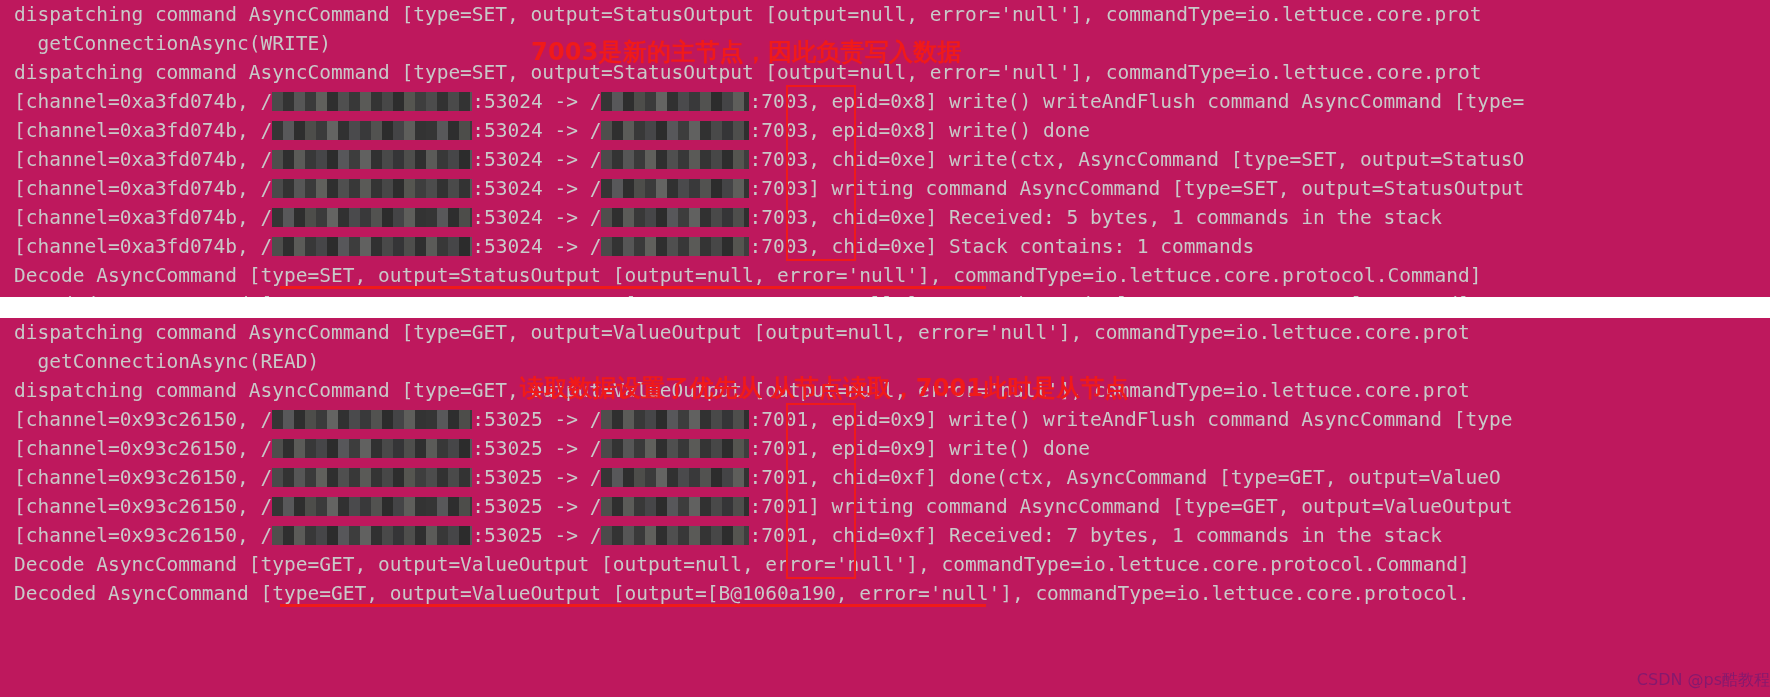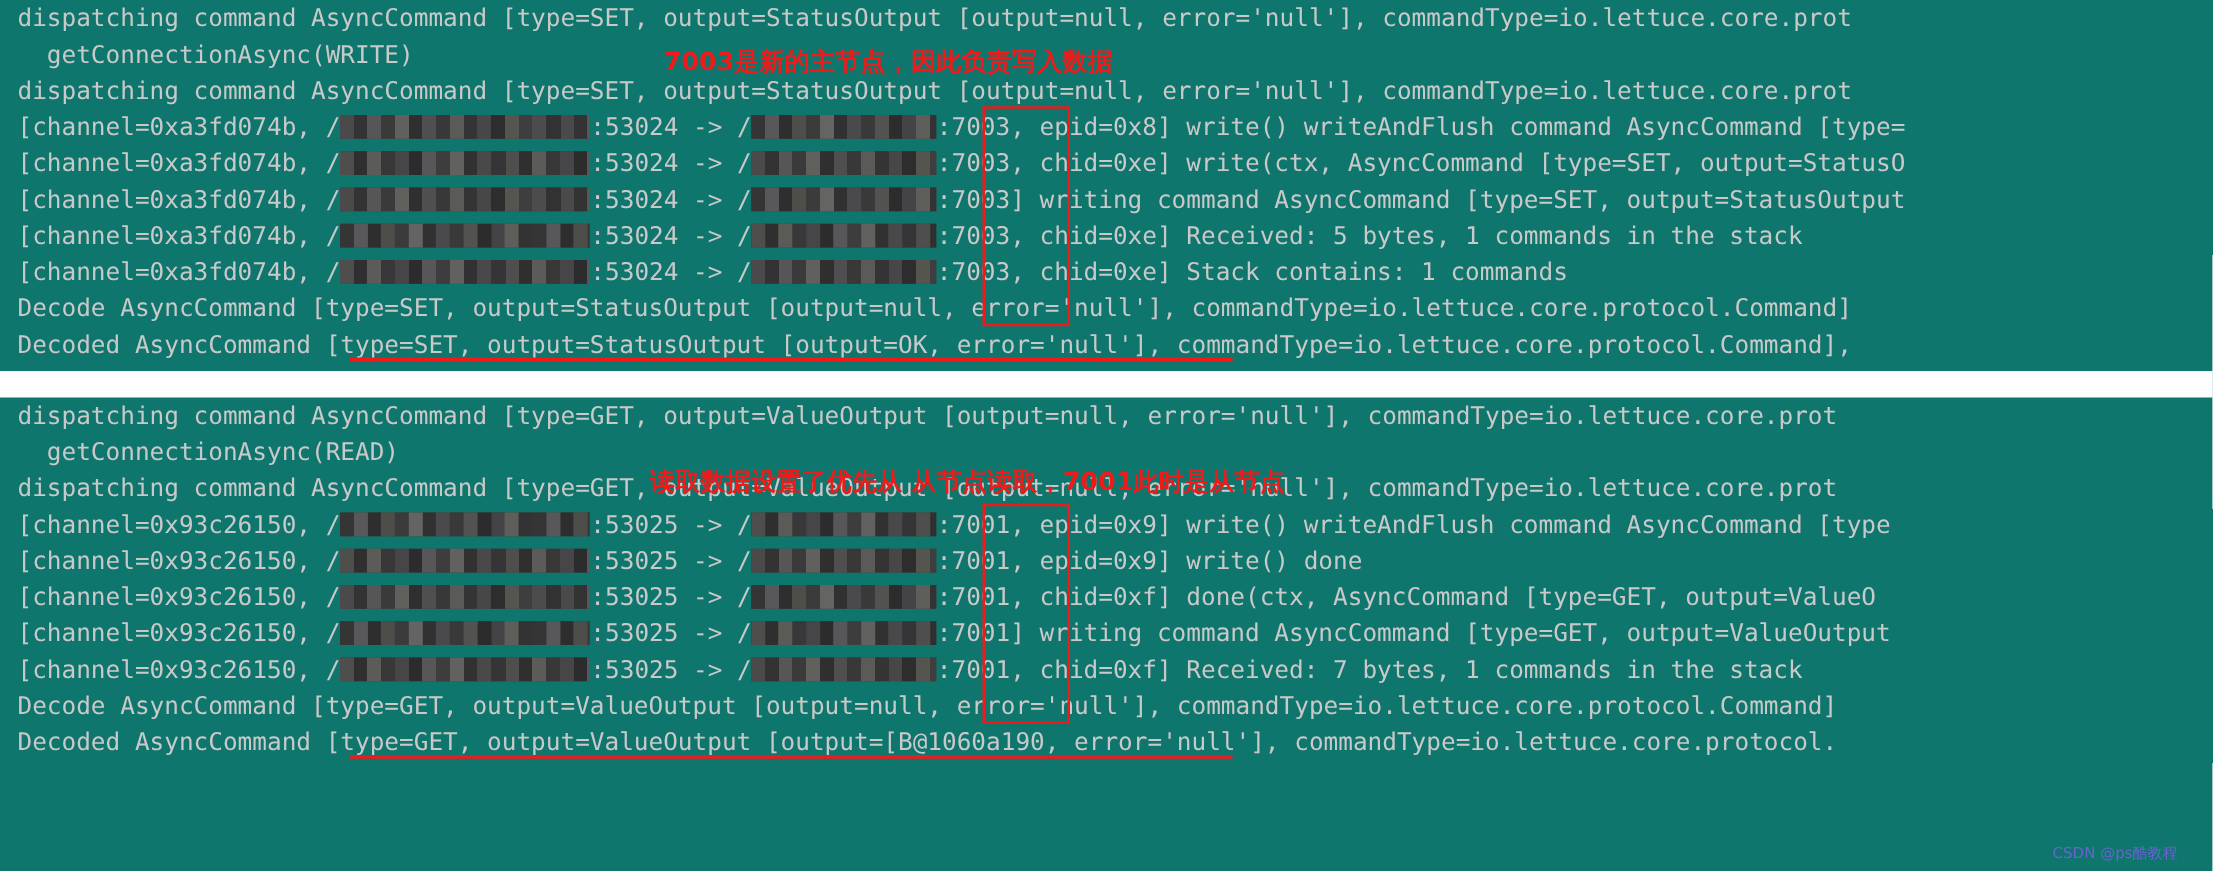--- a/index.html
+++ b/index.html
@@ -16,21 +16,21 @@
   .screen {
     position: relative;
     width: 1770px;
     height: 697px;
     background: #ffffff;
   }
   .console-panel {
     position: absolute;
     left: 0;
     width: 1770px;
-    background: #0f766e;
+    background: #be185d;
     overflow: hidden;
   }
   #panel-write { top: 0; height: 297px; }
   #panel-read  { top: 318px; height: 474px; }
 
   .log-line {
     position: relative;
     height: 28px;
     line-height: 28px;
     white-space: pre;
@@ -94,35 +94,35 @@
     position: absolute;
     height: 3px;
     background: #f01a1a;
   }
   
   .annotation {
     position: absolute;
     color: #f01a1a;
     font-family: "DejaVu Sans", "Liberation Sans", sans-serif;
     font-weight: bold;
-    font-size: 20px;
+    font-size: 24px;
     white-space: nowrap;
     letter-spacing: 0.2px;
   }
   #annotation-write { left: 531px; top: 36px; }
   #annotation-read  { left: 520px; top: 372px; }
 
   .watermark {
     position: absolute;
-    right: 28px;
+    right: 0;
     bottom: 6px;
-    color: #8b5cf6;
+    color: #701a75;
     opacity: 0.72;
     font-family: "DejaVu Sans", "Liberation Sans", sans-serif;
-    font-size: 12px;
+    font-size: 16px;
     white-space: nowrap;
   }
   .gap {
     position: absolute;
     left: 0; top: 297px;
     width: 1770px; height: 21px;
     background: #ffffff;
   }
 </style>
 </head>
@@ -131,20 +131,21 @@
 <div class="screen">
 
   <div class="console-panel" id="panel-write">
 
     <div class="log-line"><span class="t">dispatching command AsyncCommand [type=SET, output=StatusOutput [output=null, error='null'], commandType=io.lettuce.core.prot</span></div>
     <div class="log-line"><span class="t">  getConnectionAsync(WRITE)</span></div>
     <div class="log-line"><span class="t">dispatching command AsyncCommand [type=SET, output=StatusOutput [output=null, error='null'], commandType=io.lettuce.core.prot</span></div>
 
     <div class="log-line"><span class="t">[channel=0xa3fd074b, /</span><span class="mosaic src"></span><span class="t">:53024 -&gt; /</span><span class="mosaic dst m2"></span><span class="t">:</span><span class="t">7003</span><span class="t">, epid=0x8] write() writeAndFlush command AsyncCommand [type=</span></div>
 
+    <div class="log-line"><span class="t">[channel=0xa3fd074b, /</span><span class="mosaic src m2"></span><span class="t">:53024 -&gt; /</span><span class="mosaic dst m3"></span><span class="t">:</span><span class="t">7003</span><span class="t">, epid=0x8] write() done</span></div>
 
     <div class="log-line"><span class="t">[channel=0xa3fd074b, /</span><span class="mosaic src m3"></span><span class="t">:53024 -&gt; /</span><span class="mosaic dst"></span><span class="t">:</span><span class="t">7003</span><span class="t">, chid=0xe] write(ctx, AsyncCommand [type=SET, output=StatusO</span></div>
 
     <div class="log-line"><span class="t">[channel=0xa3fd074b, /</span><span class="mosaic src"></span><span class="t">:53024 -&gt; /</span><span class="mosaic dst m2"></span><span class="t">:</span><span class="t">7003</span><span class="t">] writing command AsyncCommand [type=SET, output=StatusOutput</span></div>
 
     <div class="log-line"><span class="t">[channel=0xa3fd074b, /</span><span class="mosaic src m2"></span><span class="t">:53024 -&gt; /</span><span class="mosaic dst m3"></span><span class="t">:</span><span class="t">7003</span><span class="t">, chid=0xe] Received: 5 bytes, 1 commands in the stack</span></div>
 
     <div class="log-line"><span class="t">[channel=0xa3fd074b, /</span><span class="mosaic src m3"></span><span class="t">:53024 -&gt; /</span><span class="mosaic dst"></span><span class="t">:</span><span class="t">7003</span><span class="t">, chid=0xe] Stack contains: 1 commands</span></div>
 
     <div class="log-line"><span class="t">Decode AsyncCommand [type=SET, output=StatusOutput [output=null, error='null'], commandType=io.lettuce.core.protocol.Command]</span></div>

